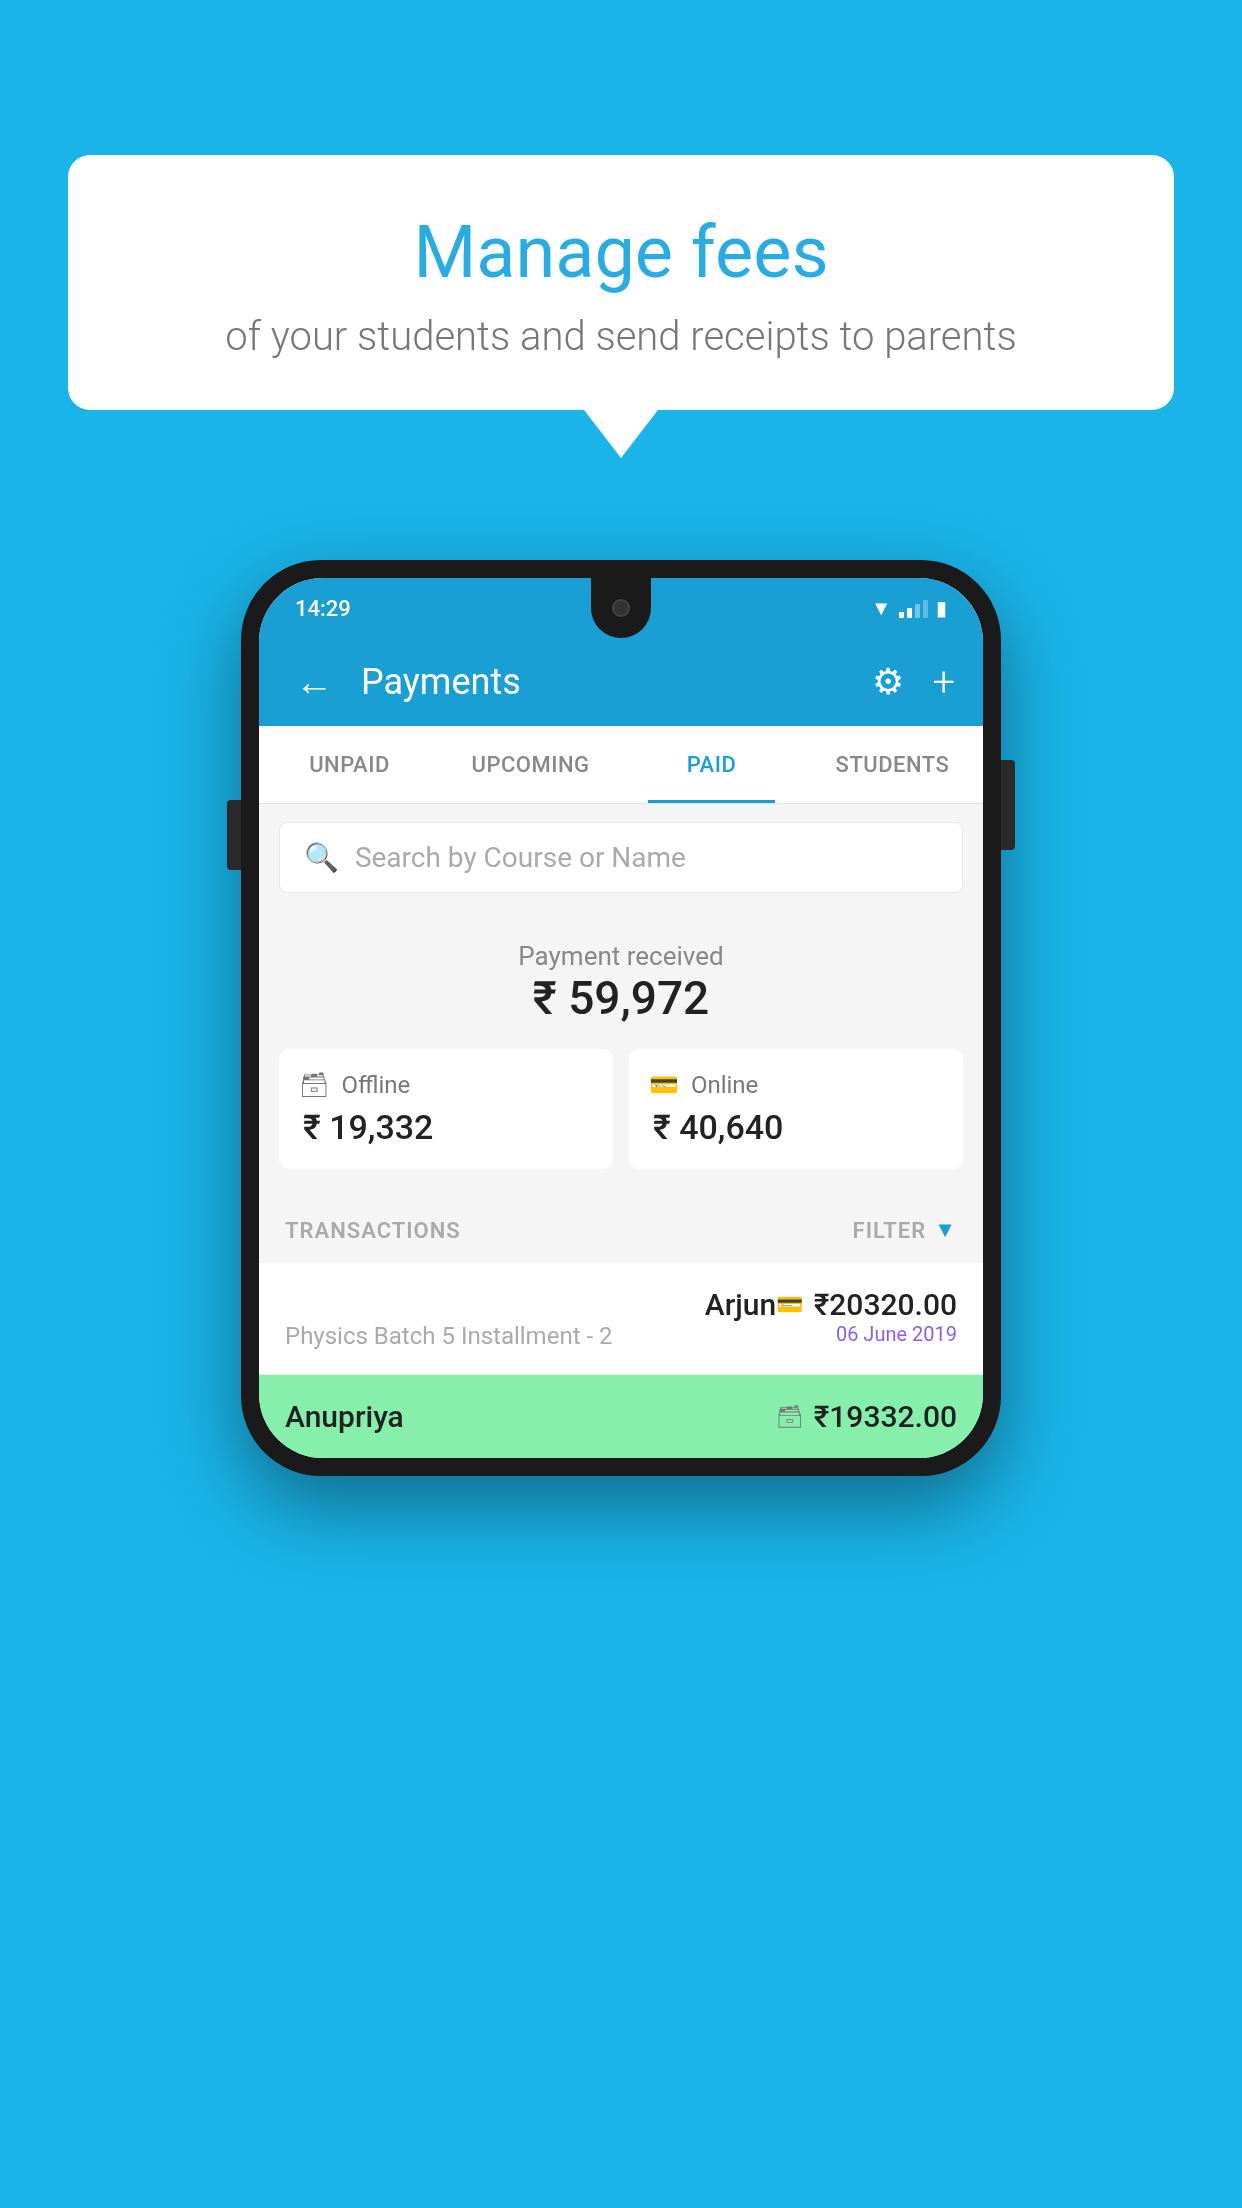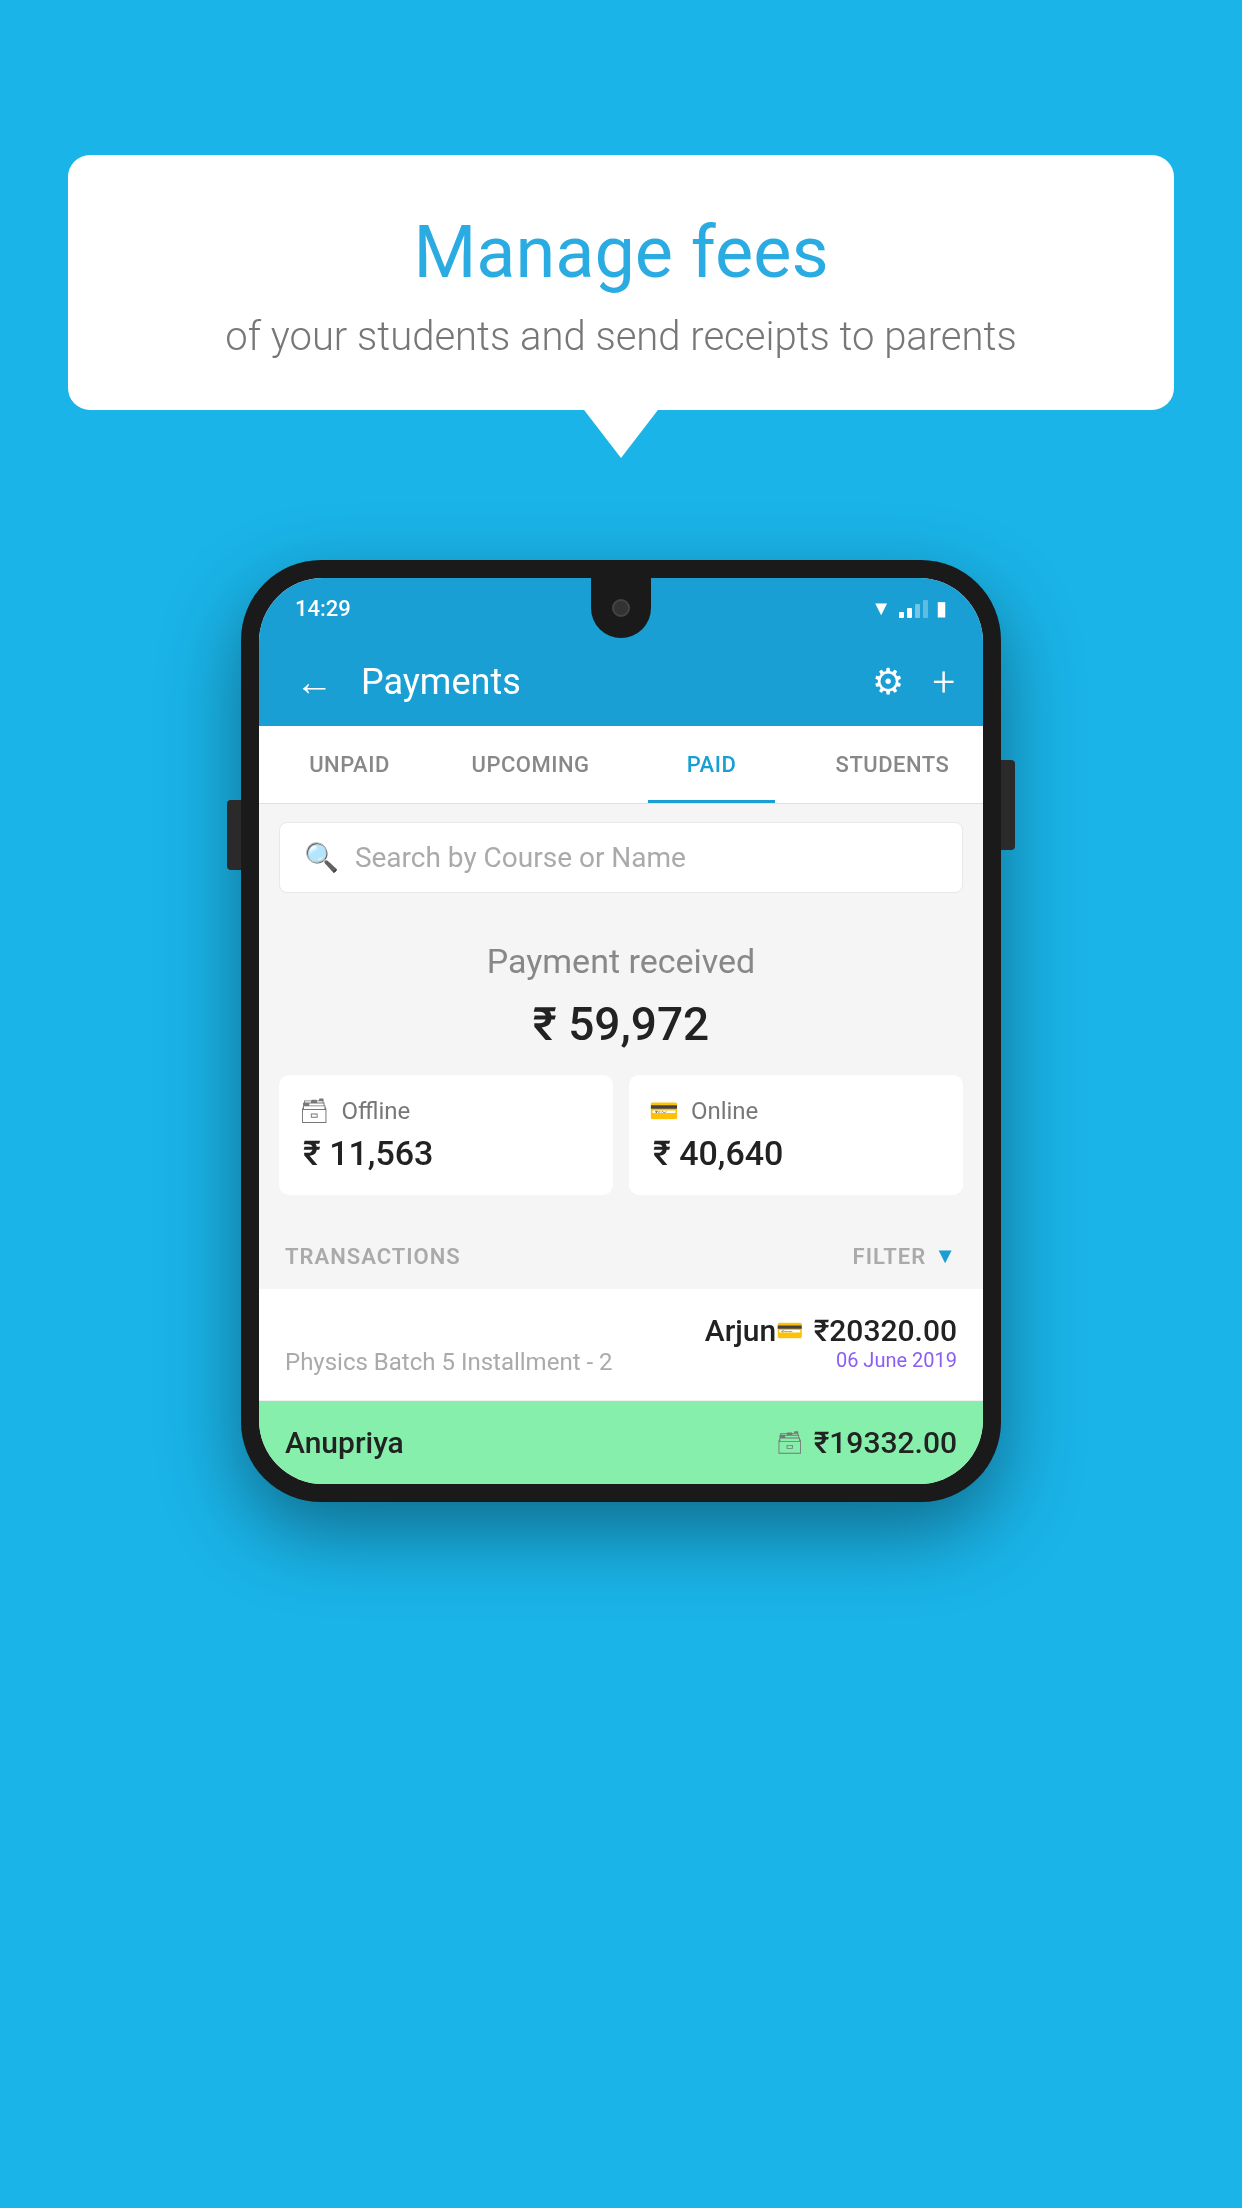--- a/index.html
+++ b/index.html
@@ -268,22 +268,22 @@
 
     
     .payment-received {
       background: #f5f5f5;
       padding: 30px 20px 28px;
       text-align: center;
     }
 
     .payment-label {
       color: #888;
-      font-size: 34px;
-      margin-bottom: 16px;
+      font-size: 26px;
+      margin-bottom: 0;
     }
 
     .payment-amount {
       color: #222;
       font-size: 46px;
       font-weight: 500;
       margin-bottom: 24px;
     }
 
     .payment-cards {
@@ -471,21 +471,21 @@
 
       <div class="payment-received">
         <div class="payment-label">Payment received</div>
         <div class="payment-amount">₹ 59,972</div>
         <div class="payment-cards">
           <div class="payment-card">
             <div class="payment-card-header">
               <span class="payment-card-icon">🗃</span>
               <span>Offline</span>
             </div>
-            <div class="payment-card-amount">₹ 11,563</div>
+            <div class="payment-card-amount">₹ 19,332</div>
           </div>
           <div class="payment-card">
             <div class="payment-card-header">
               <span class="payment-card-icon">💳</span>
               <span>Online</span>
             </div>
             <div class="payment-card-amount">₹ 40,640</div>
           </div>
         </div>
       </div>

